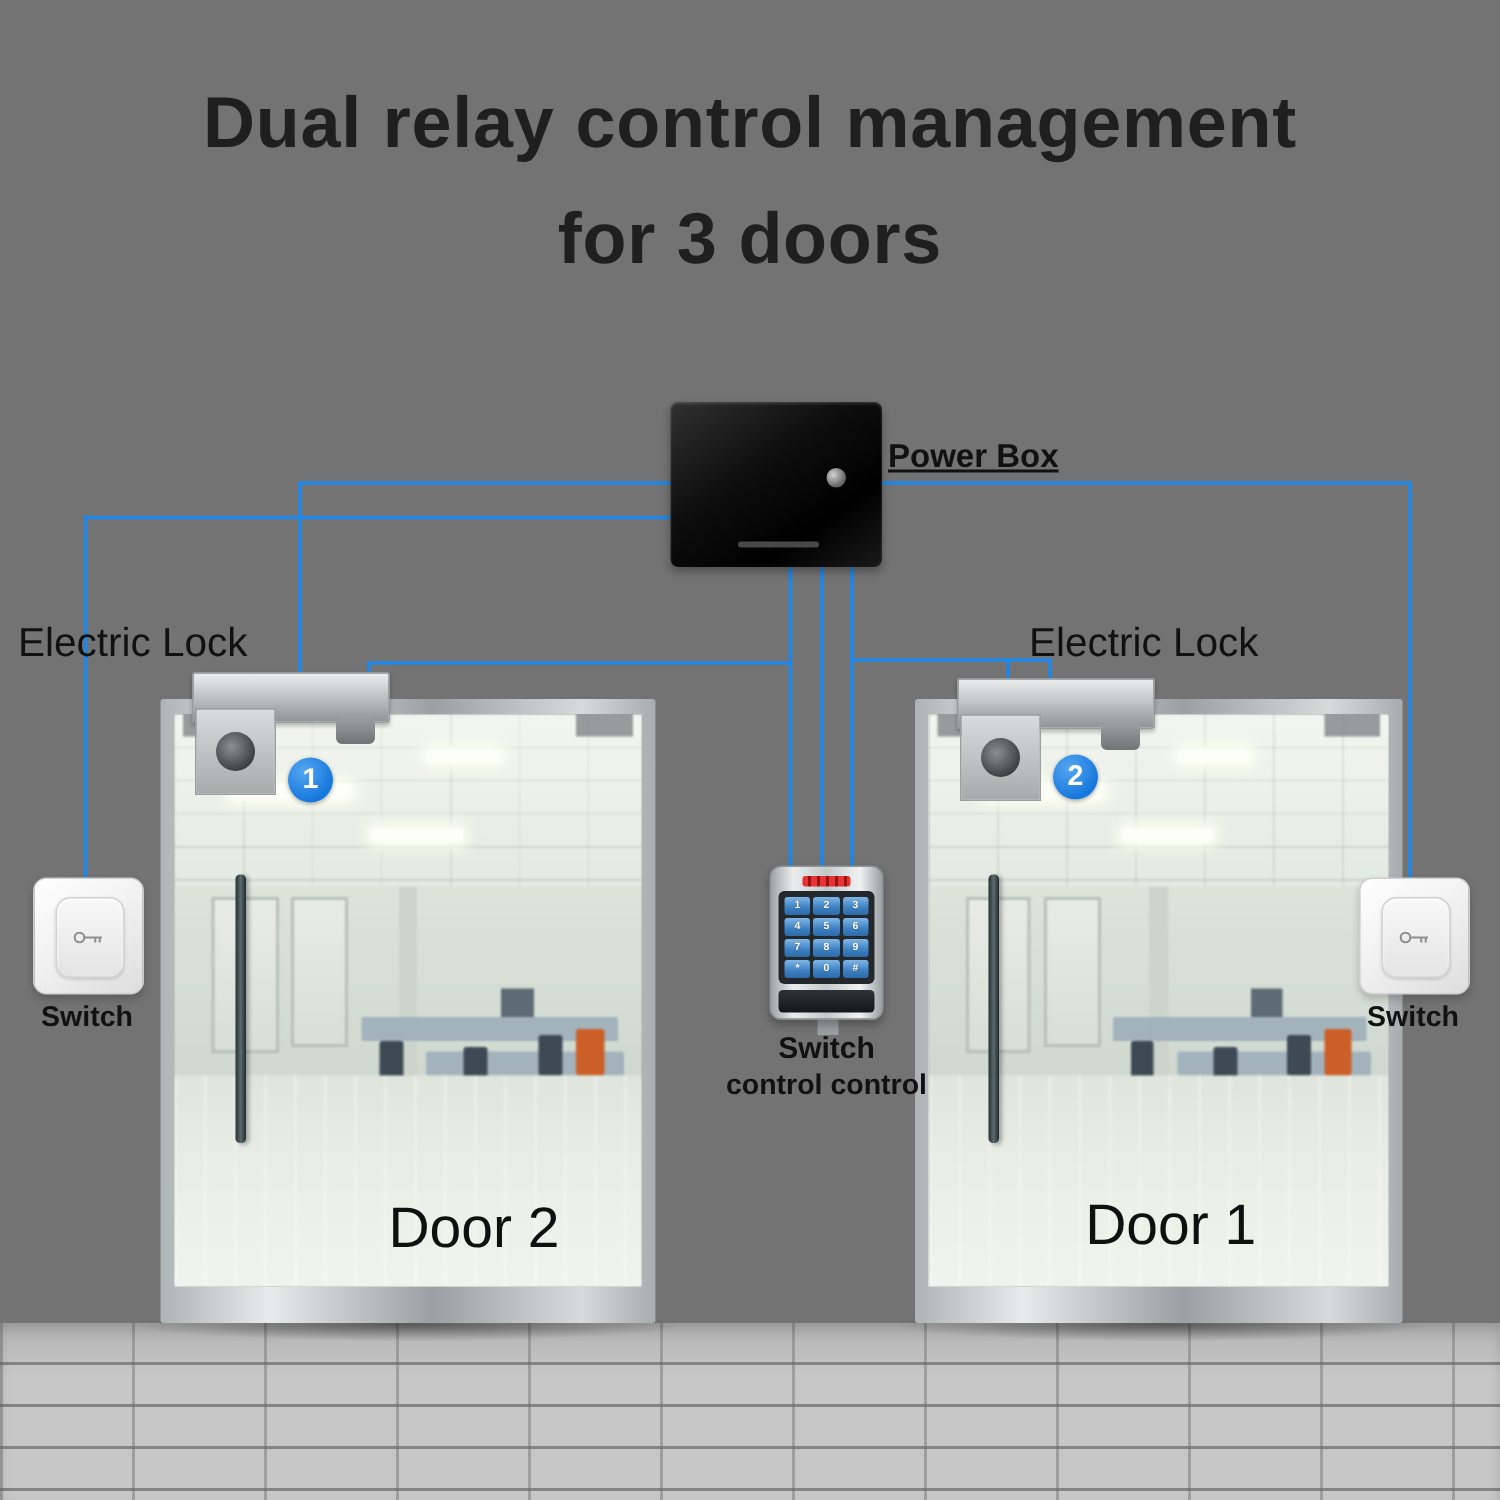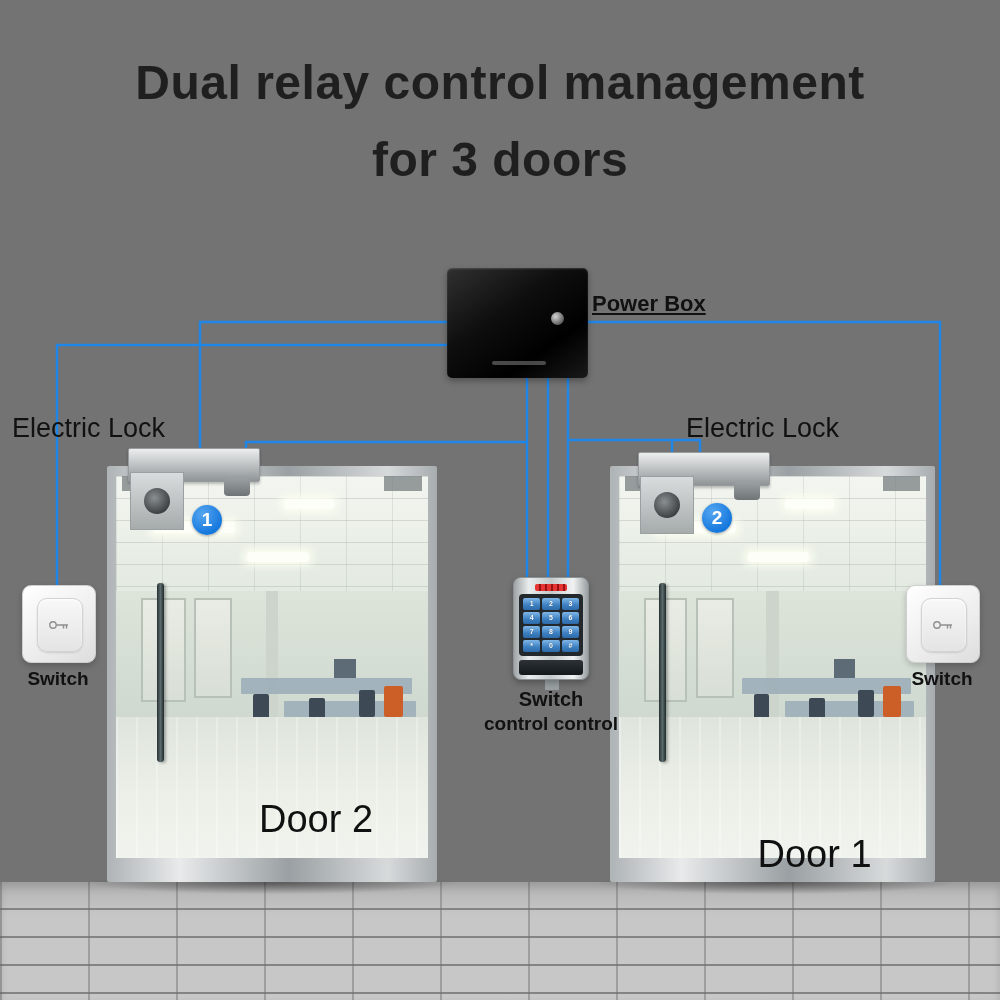--- a/index.html
+++ b/index.html
@@ -135,21 +135,21 @@
   .key{height:12px;border-radius:2px;text-align:center;color:#fff;font-size:7px;line-height:12px;font-weight:700;
     background:linear-gradient(180deg,#7fb7e8,#3c7fc0 60%,#2e6aa8);text-shadow:0 0 1px rgba(0,0,0,.45);}
   .reader{height:15px;margin-top:4px;border-radius:3px;background:linear-gradient(180deg,#2c3237,#14181b);}
   .acm-stand{position:absolute;left:545px;top:680px;width:14px;height:10px;background:#9aa0a2;z-index:5;}
   .label-access-1{position:absolute;left:471px;top:688px;width:160px;text-align:center;font-size:20px;font-weight:700;z-index:8;}
   .label-access-2{position:absolute;left:461px;top:713px;width:180px;text-align:center;font-size:19px;font-weight:700;z-index:8;}
 
   
   .door-label{position:absolute;text-align:center;font-size:38px;font-weight:400;color:#101010;z-index:7;padding-left:44px;}
   .door-label.left{left:107px;width:330px;top:798px;}
-  .door-label.right{left:608px;width:325px;top:796px;margin-top:37px;}
+  .door-label.right{left:574px;width:325px;top:796px;}
 </style>
 </head>
 <body>
 
 <div class="stage">
 
   <div class="title-line title-1">Dual relay control management</div>
   <div class="title-line title-2">for 3 doors</div>
 
   <div class="floor"></div>

